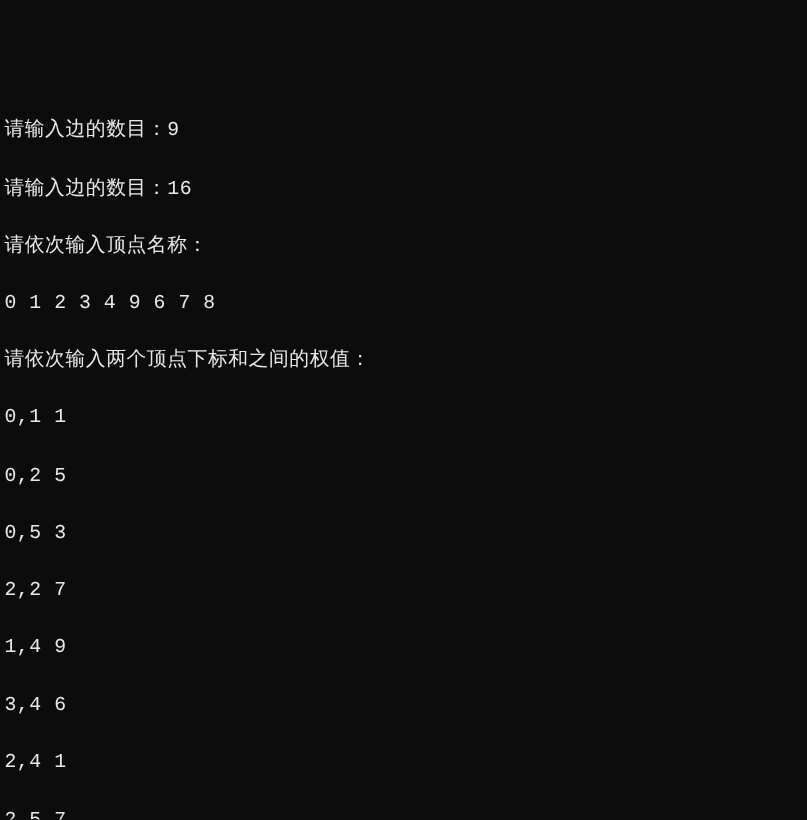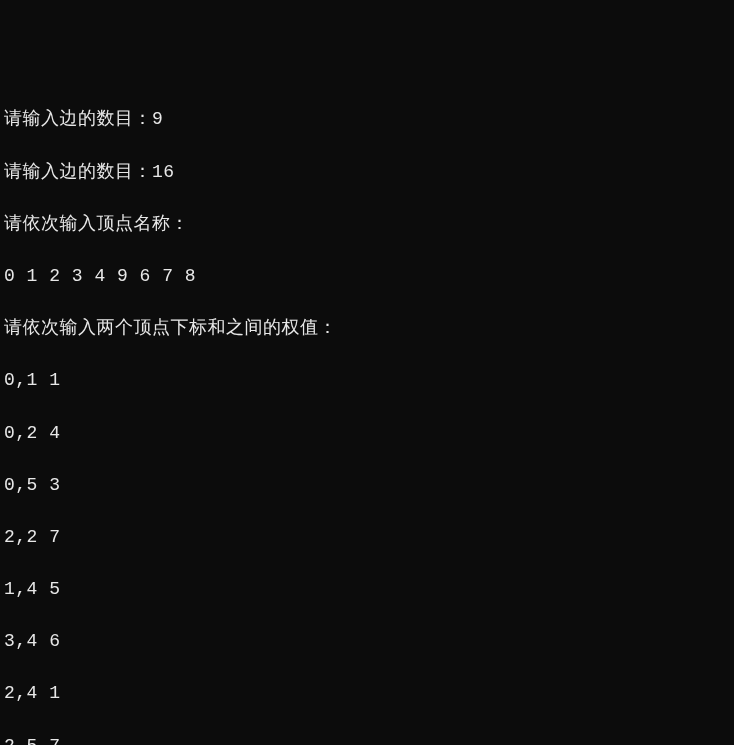--- a/index.html
+++ b/index.html
@@ -28,24 +28,24 @@
 <body>
 
 
 
 <span class="line"><span>请输入边的数目：</span><span>9</span></span>
 <span class="line"><span>请输入边的数目：</span><span>16</span></span>
 <span class="line">请依次输入顶点名称：</span>
 <span class="line">0 1 2 3 4 9 6 7 8</span>
 <span class="line">请依次输入两个顶点下标和之间的权值：</span>
 <span class="line">0,1 1</span>
-<span class="line">0,2 4</span>
+<span class="line">0,2 5</span>
 <span class="line">0,5 3</span>
 <span class="line">2,2 7</span>
-<span class="line">1,4 5</span>
+<span class="line">1,4 9</span>
 <span class="line">3,4 6</span>
 <span class="line">2,4 1</span>
 <span class="line">2,5 7</span>
 
 
 
 
 
 
 

